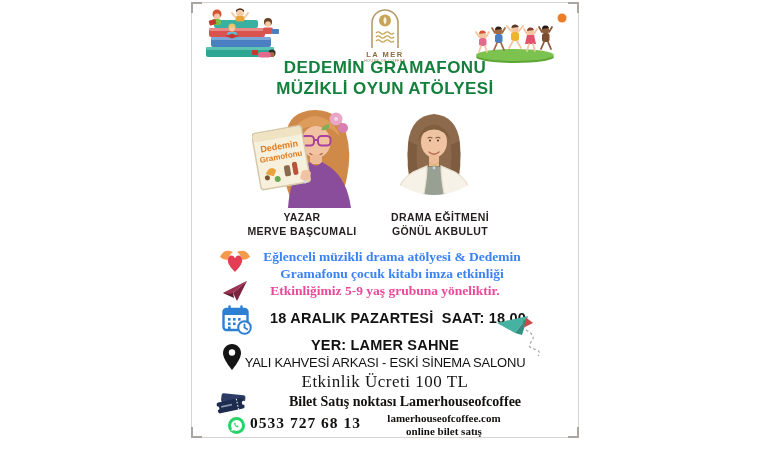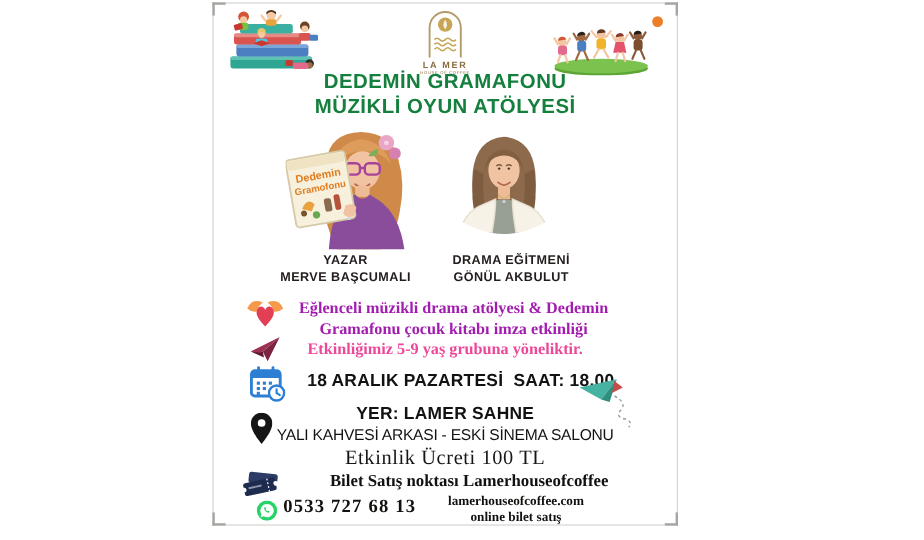--- a/index.html
+++ b/index.html
@@ -1,39 +1,39 @@
 <!DOCTYPE html>
 <html><head>
 <meta charset="utf-8">
 <style>
   html,body{margin:0;padding:0;}
   body{width:770px;height:450px;background:#ffffff;position:relative;overflow:hidden;
        font-family:"Liberation Sans",sans-serif;}
-  .poster{position:absolute;left:177px;top:2px;width:386px;height:434px;background:#ffffff;
+  .poster{position:absolute;left:191px;top:2px;width:386px;height:434px;background:#ffffff;
           border:1px solid #d6d4d1;}
   .tick{position:absolute;width:9px;height:9px;}
   .tick.tl{left:-1px;top:-1px;border-left:2px solid #a9a6a2;border-top:2px solid #a9a6a2;}
   .tick.tr{right:-1px;top:-1px;border-right:2px solid #a9a6a2;border-top:2px solid #a9a6a2;}
   .tick.bl{left:-1px;bottom:-1px;border-left:2px solid #a9a6a2;border-bottom:2px solid #a9a6a2;}
   .tick.br{right:-1px;bottom:-1px;border-right:2px solid #a9a6a2;border-bottom:2px solid #a9a6a2;}
   .abs{position:absolute;}
   .ctr{left:0;right:0;text-align:center;}
   svg text{font-family:"Liberation Sans",sans-serif;}
   .ill-books{left:10px;top:4px;}
   .logo{left:163px;top:3px;}
   .ill-kids{left:282px;top:8px;}
   .title{top:54px;font-weight:bold;color:#15803d;font-size:17px;line-height:21px;letter-spacing:.4px;}
   .photo-author{left:60px;top:102px;}
   .photo-trainer{left:194px;top:108px;}
   .speaker{top:207px;width:144px;text-align:center;font-weight:bold;color:#241d1d;
            font-size:10.5px;line-height:14px;letter-spacing:.4px;}
   .speaker.left{left:38px;} .speaker.right{left:176px;}
   .serif{font-family:"Liberation Serif","DejaVu Serif",serif;}
   .desc{top:245px;left:24px;right:10px;text-align:center;font-weight:bold;font-size:13.5px;
-        line-height:17px;color:#a21caf;}
+        line-height:17px;color:#3b82f6;}
   .age{top:280px;font-weight:bold;font-size:13.5px;color:#ec4899;}
   .icon-heart{left:27px;top:244px;} .icon-plane{left:29px;top:276px;}
   .icon-cal{left:30px;top:302px;} .icon-tealplane{left:303px;top:308px;}
   .datetime{top:307px;left:26px;right:0;text-align:center;font-weight:bold;font-size:14.5px;
             letter-spacing:.2px;color:#121212;white-space:pre-wrap;}
   .icon-pin{left:31px;top:341px;}
   .venue1{top:334px;font-weight:bold;font-size:14.5px;letter-spacing:.2px;color:#121212;}
   .venue2{top:352px;font-weight:normal;font-size:13px;letter-spacing:-.2px;color:#121212;}
   .price{top:369px;font-size:17px;letter-spacing:.5px;color:#161616;text-align:center;}
   .icon-ticket{left:22px;top:389px;}

